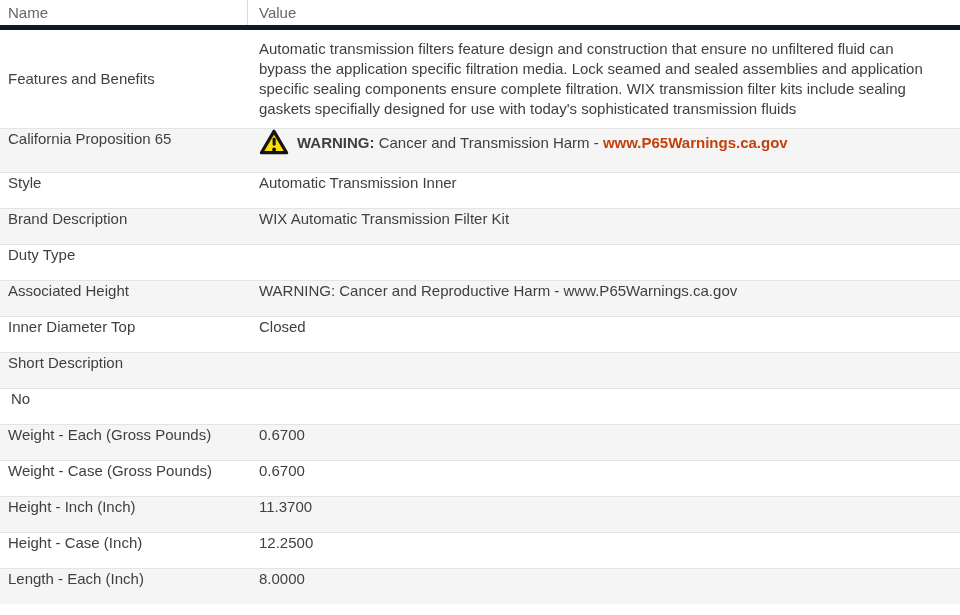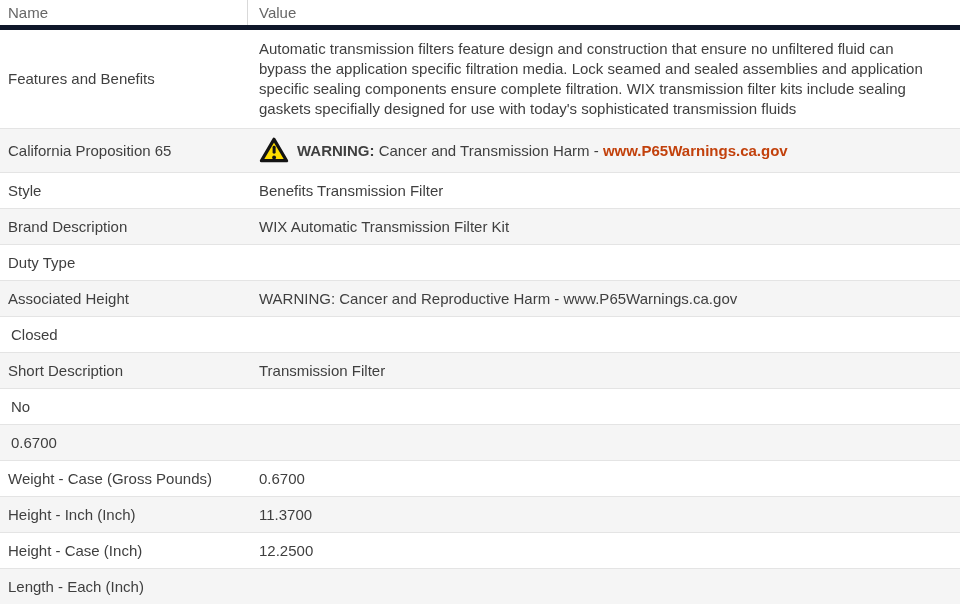--- a/index.html
+++ b/index.html
@@ -28,21 +28,20 @@
     width: 239px; padding-left: 8px;
     border-right: 1px solid #d9d9d9;
     flex-shrink: 0;
   }
   .hcell.hvalue { flex: 1; padding-left: 11px; }
 
   
   .rows .row {
     display: flex;
     min-height: 36px;
-    align-items: center;
     box-sizing: border-box;
     background: #ffffff;
   }
   .rows .row:nth-child(even) { background: #f5f5f5; }
   .rows .row + .row { border-top: 1px solid #e4e4e4; }
 
   .cell { line-height: 20px; }
   .cell.name { width: 240px; padding-left: 8px; flex-shrink: 0; }
   .cell.value { flex: 1; padding-left: 11px; padding-right: 22px; }
 
@@ -88,67 +87,69 @@
           </svg>
           <span>
             <span class="bold">WARNING:</span><span class="pre"> Cancer and Transmission Harm - </span><a href="#" class="p65-link">www.P65Warnings.ca.gov</a>
           </span>
         </div>
       </div>
     </div>
 
     <div class="row">
       <div class="cell name">Style</div>
-      <div class="cell value">Benefits Transmission Filter</div>
+      <div class="cell value">Automatic Transmission Inner</div>
     </div>
 
     <div class="row">
       <div class="cell name">Brand Description</div>
       <div class="cell value">WIX Automatic Transmission Filter Kit</div>
     </div>
 
     <div class="row">
       <div class="cell name">Duty Type</div>
     </div>
 
     <div class="row">
       <div class="cell name">Associated Height</div>
       <div class="cell value">WARNING: Cancer and Reproductive Harm - www.P65Warnings.ca.gov</div>
     </div>
 
     <div class="row">
+      <div class="cell name">Inner Diameter Top</div>
       <div class="cell value">Closed</div>
     </div>
 
     <div class="row">
       <div class="cell name">Short Description</div>
-      <div class="cell value">Transmission Filter</div>
     </div>
 
     <div class="row">
       <div class="cell value">No</div>
     </div>
 
     <div class="row">
+      <div class="cell name">Weight - Each (Gross Pounds)</div>
       <div class="cell value">0.6700</div>
     </div>
 
     <div class="row">
       <div class="cell name">Weight - Case (Gross Pounds)</div>
       <div class="cell value">0.6700</div>
     </div>
 
     <div class="row">
       <div class="cell name">Height - Inch (Inch)</div>
       <div class="cell value">11.3700</div>
     </div>
 
     <div class="row">
       <div class="cell name">Height - Case (Inch)</div>
       <div class="cell value">12.2500</div>
     </div>
 
     <div class="row">
       <div class="cell name">Length - Each (Inch)</div>
+      <div class="cell value">8.0000</div>
     </div>
 
   </div>
 </div>
 
 </body></html>

